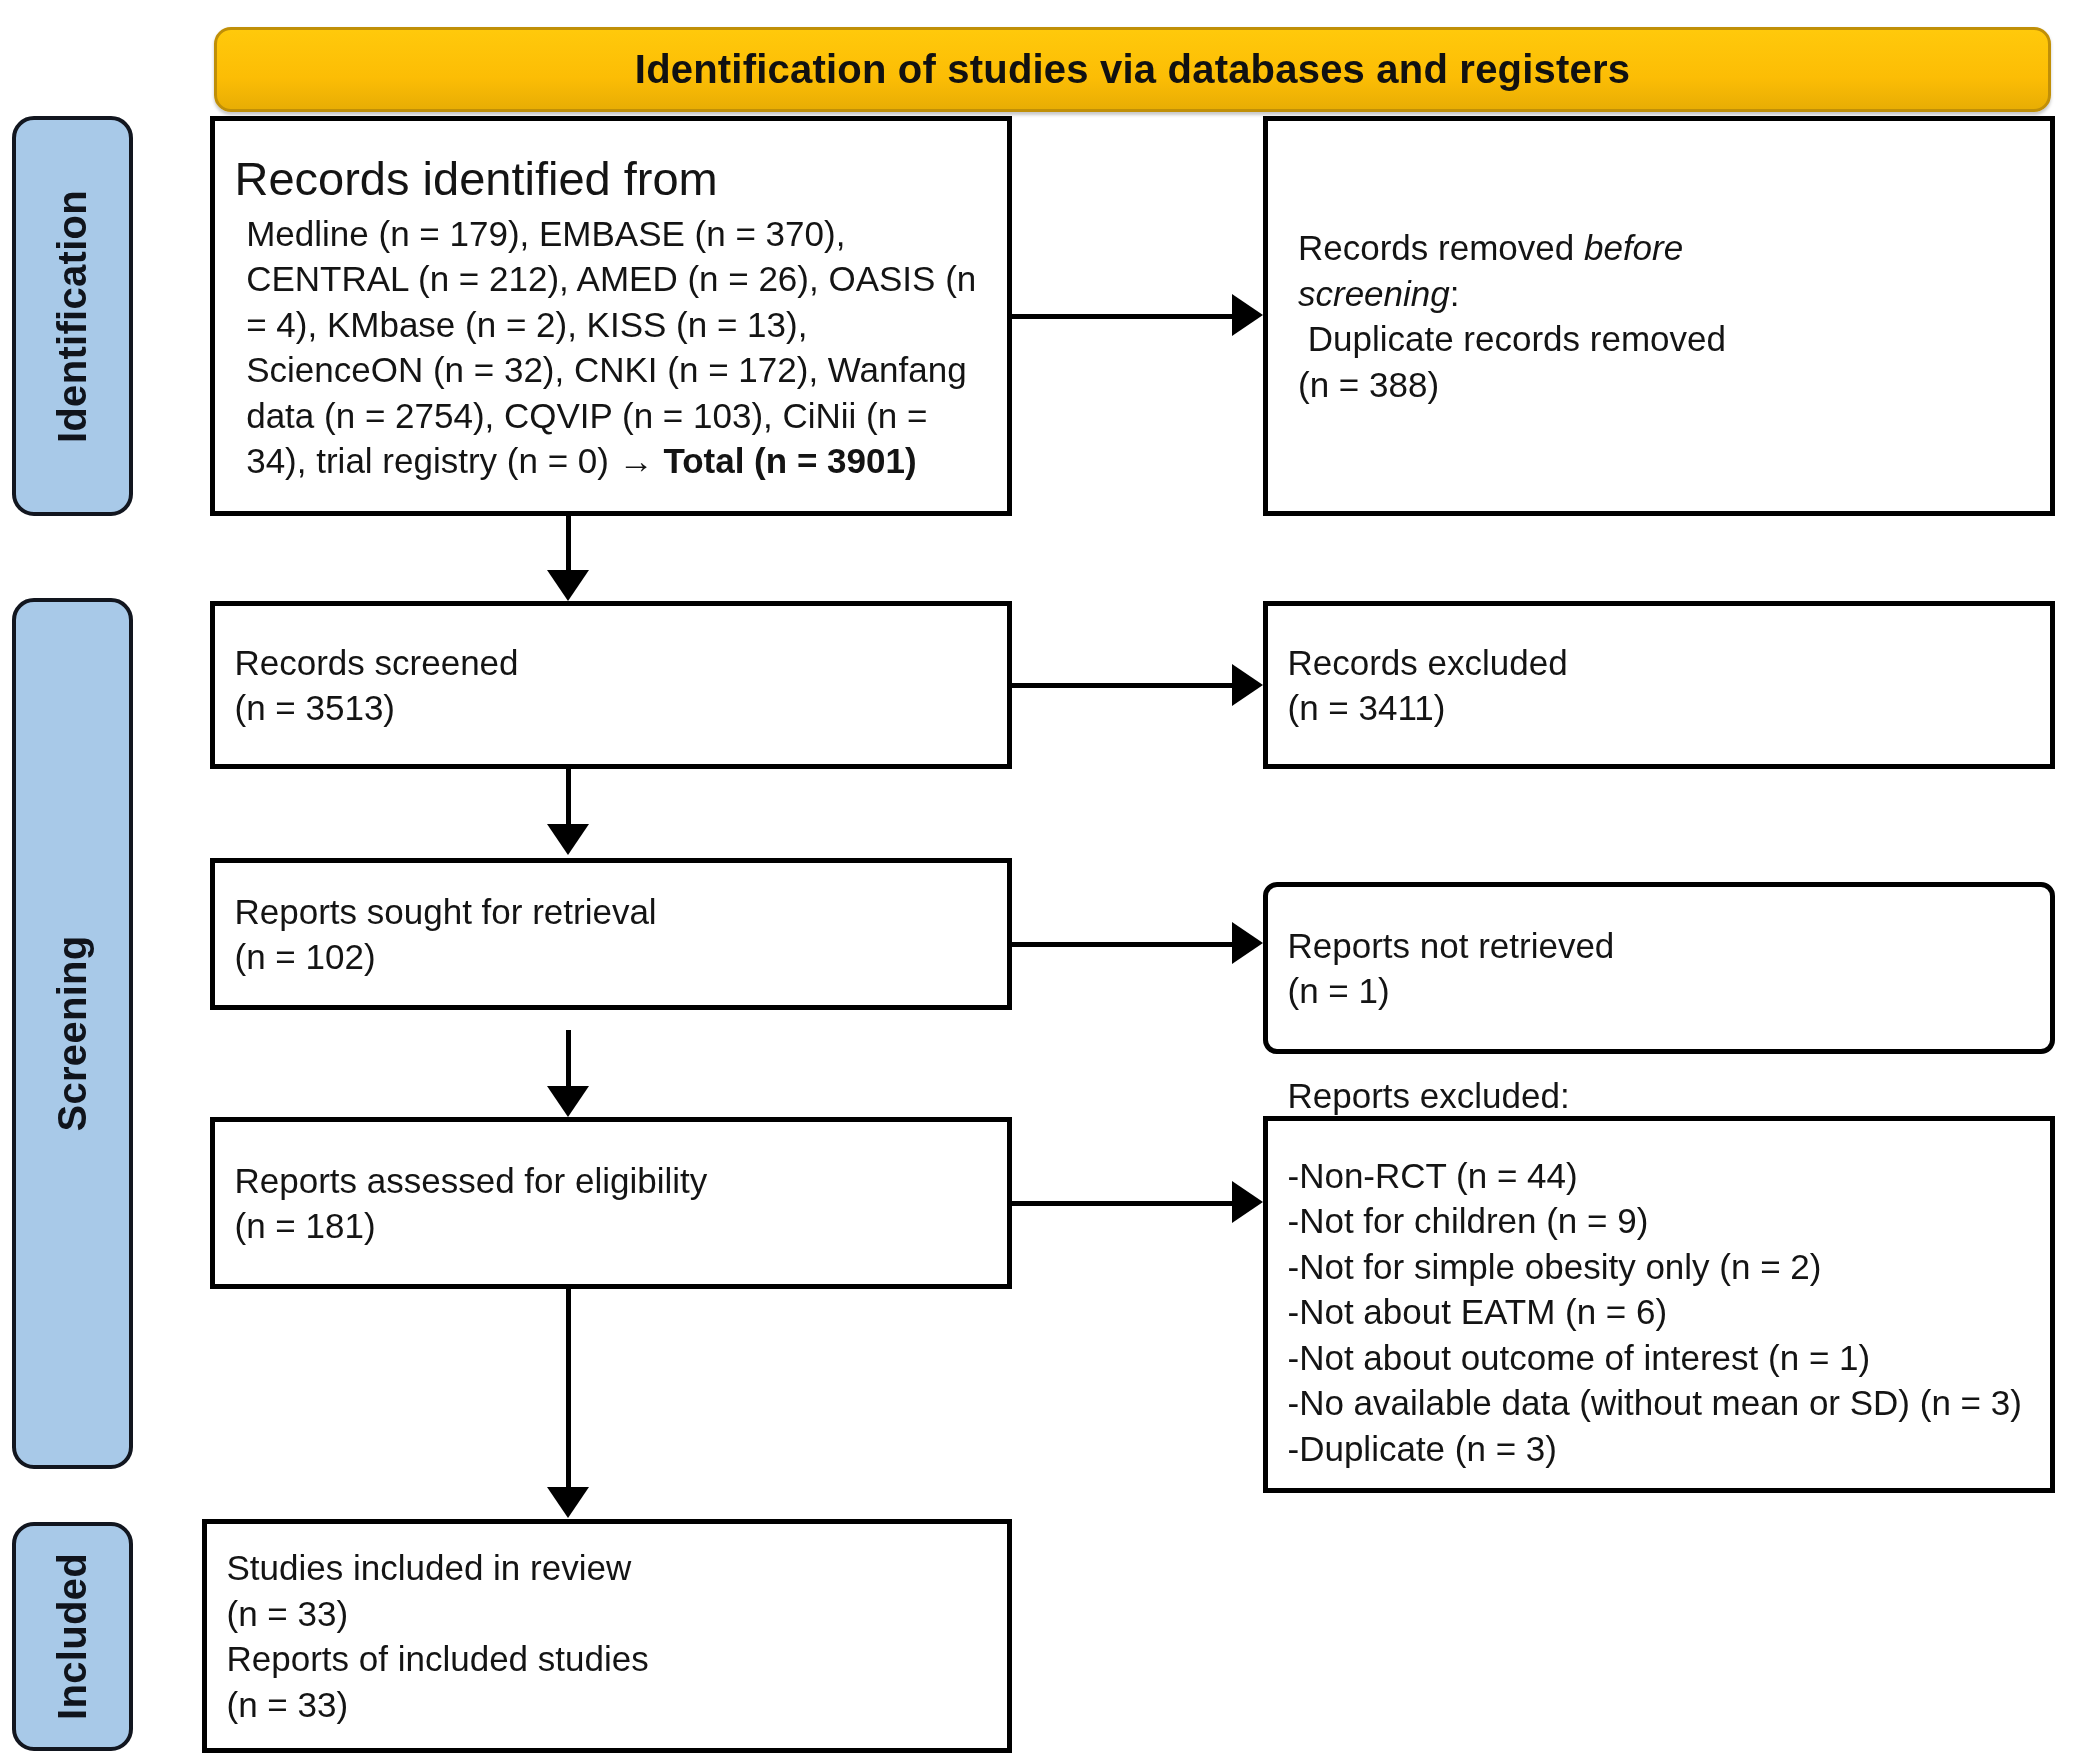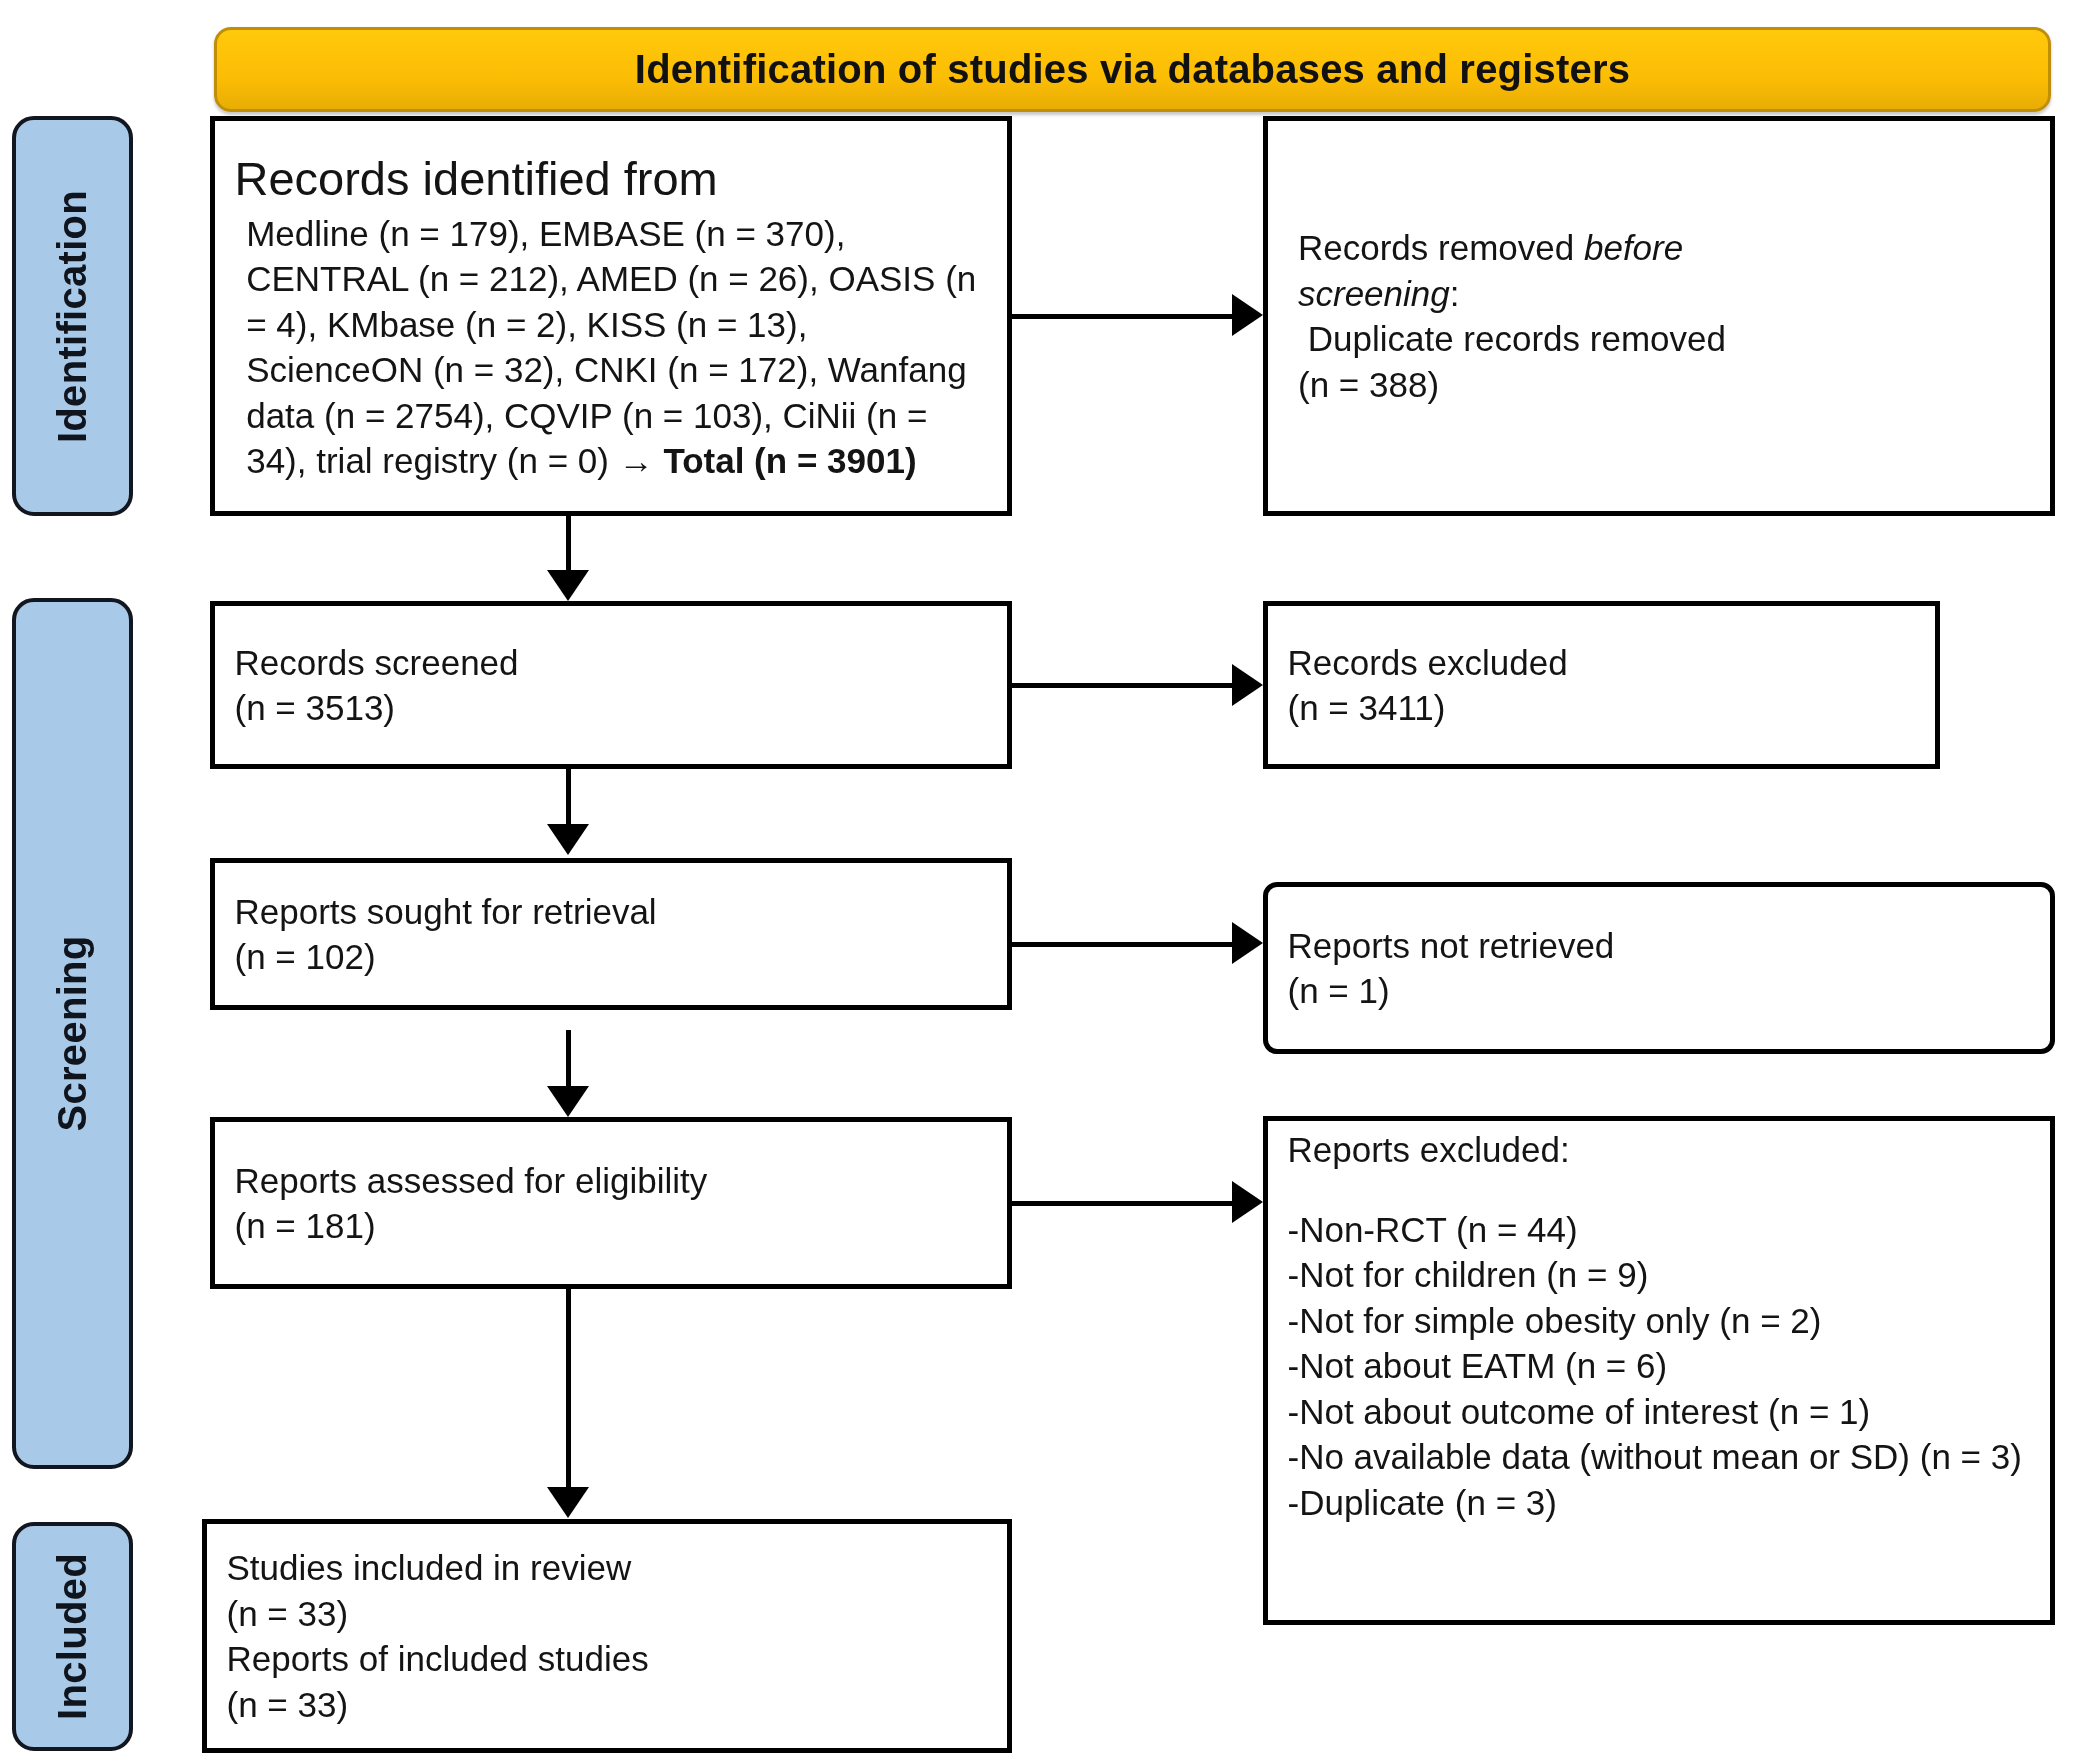--- a/index.html
+++ b/index.html
@@ -143,21 +143,21 @@
   <div class="arrow-right" style="left:1232px; top:294px;"></div>
 
   <div class="vline" style="left:566px; top:516px; height:61px;"></div>
   <div class="arrow-down" style="left:547px; top:570px;"></div>
 
   <div class="box" style="left:210px; top:601px; width:802px; height:168px;">
     <div class="btext">Records screened</div>
     <div class="btext">(n = 3513)</div>
   </div>
 
-  <div class="box" style="left:1263px; top:601px; width:677px; height:168px;">
+  <div class="box" style="left:1263px; top:601px; width:792px; height:168px;">
     <div class="btext">Records excluded</div>
     <div class="btext">(n = 3411)</div>
   </div>
 
   <div class="hline" style="left:1012px; top:683px; width:220px;"></div>
   <div class="arrow-right" style="left:1232px; top:664px;"></div>
 
   <div class="vline" style="left:566px; top:769px; height:61px;"></div>
   <div class="arrow-down" style="left:547px; top:824px;"></div>
 
@@ -175,21 +175,21 @@
   <div class="arrow-right" style="left:1232px; top:922px;"></div>
 
   <div class="vline" style="left:566px; top:1030px; height:62px;"></div>
   <div class="arrow-down" style="left:547px; top:1086px;"></div>
 
   <div class="box" style="left:210px; top:1117px; width:802px; height:172px;">
     <div class="btext">Reports assessed for eligibility</div>
     <div class="btext">(n = 181)</div>
   </div>
 
-  <div class="box" style="left:1263px; top:1116px; width:792px; height:509px; justify-content:flex-start; padding-top:6px;">
+  <div class="box" style="left:1263px; top:1116px; width:792px; height:377px; justify-content:flex-end; padding-top:6px;">
     <div class="btext" style="margin-bottom:34px;">Reports excluded:</div>
     <div class="btext">-Non-RCT (n = 44)
 -Not for children (n = 9)
 -Not for simple obesity only (n = 2)
 -Not about EATM (n = 6)
 -Not about outcome of interest (n = 1)
 -No available data (without mean or SD) (n = 3)
 -Duplicate (n = 3)</div>
   </div>
 

